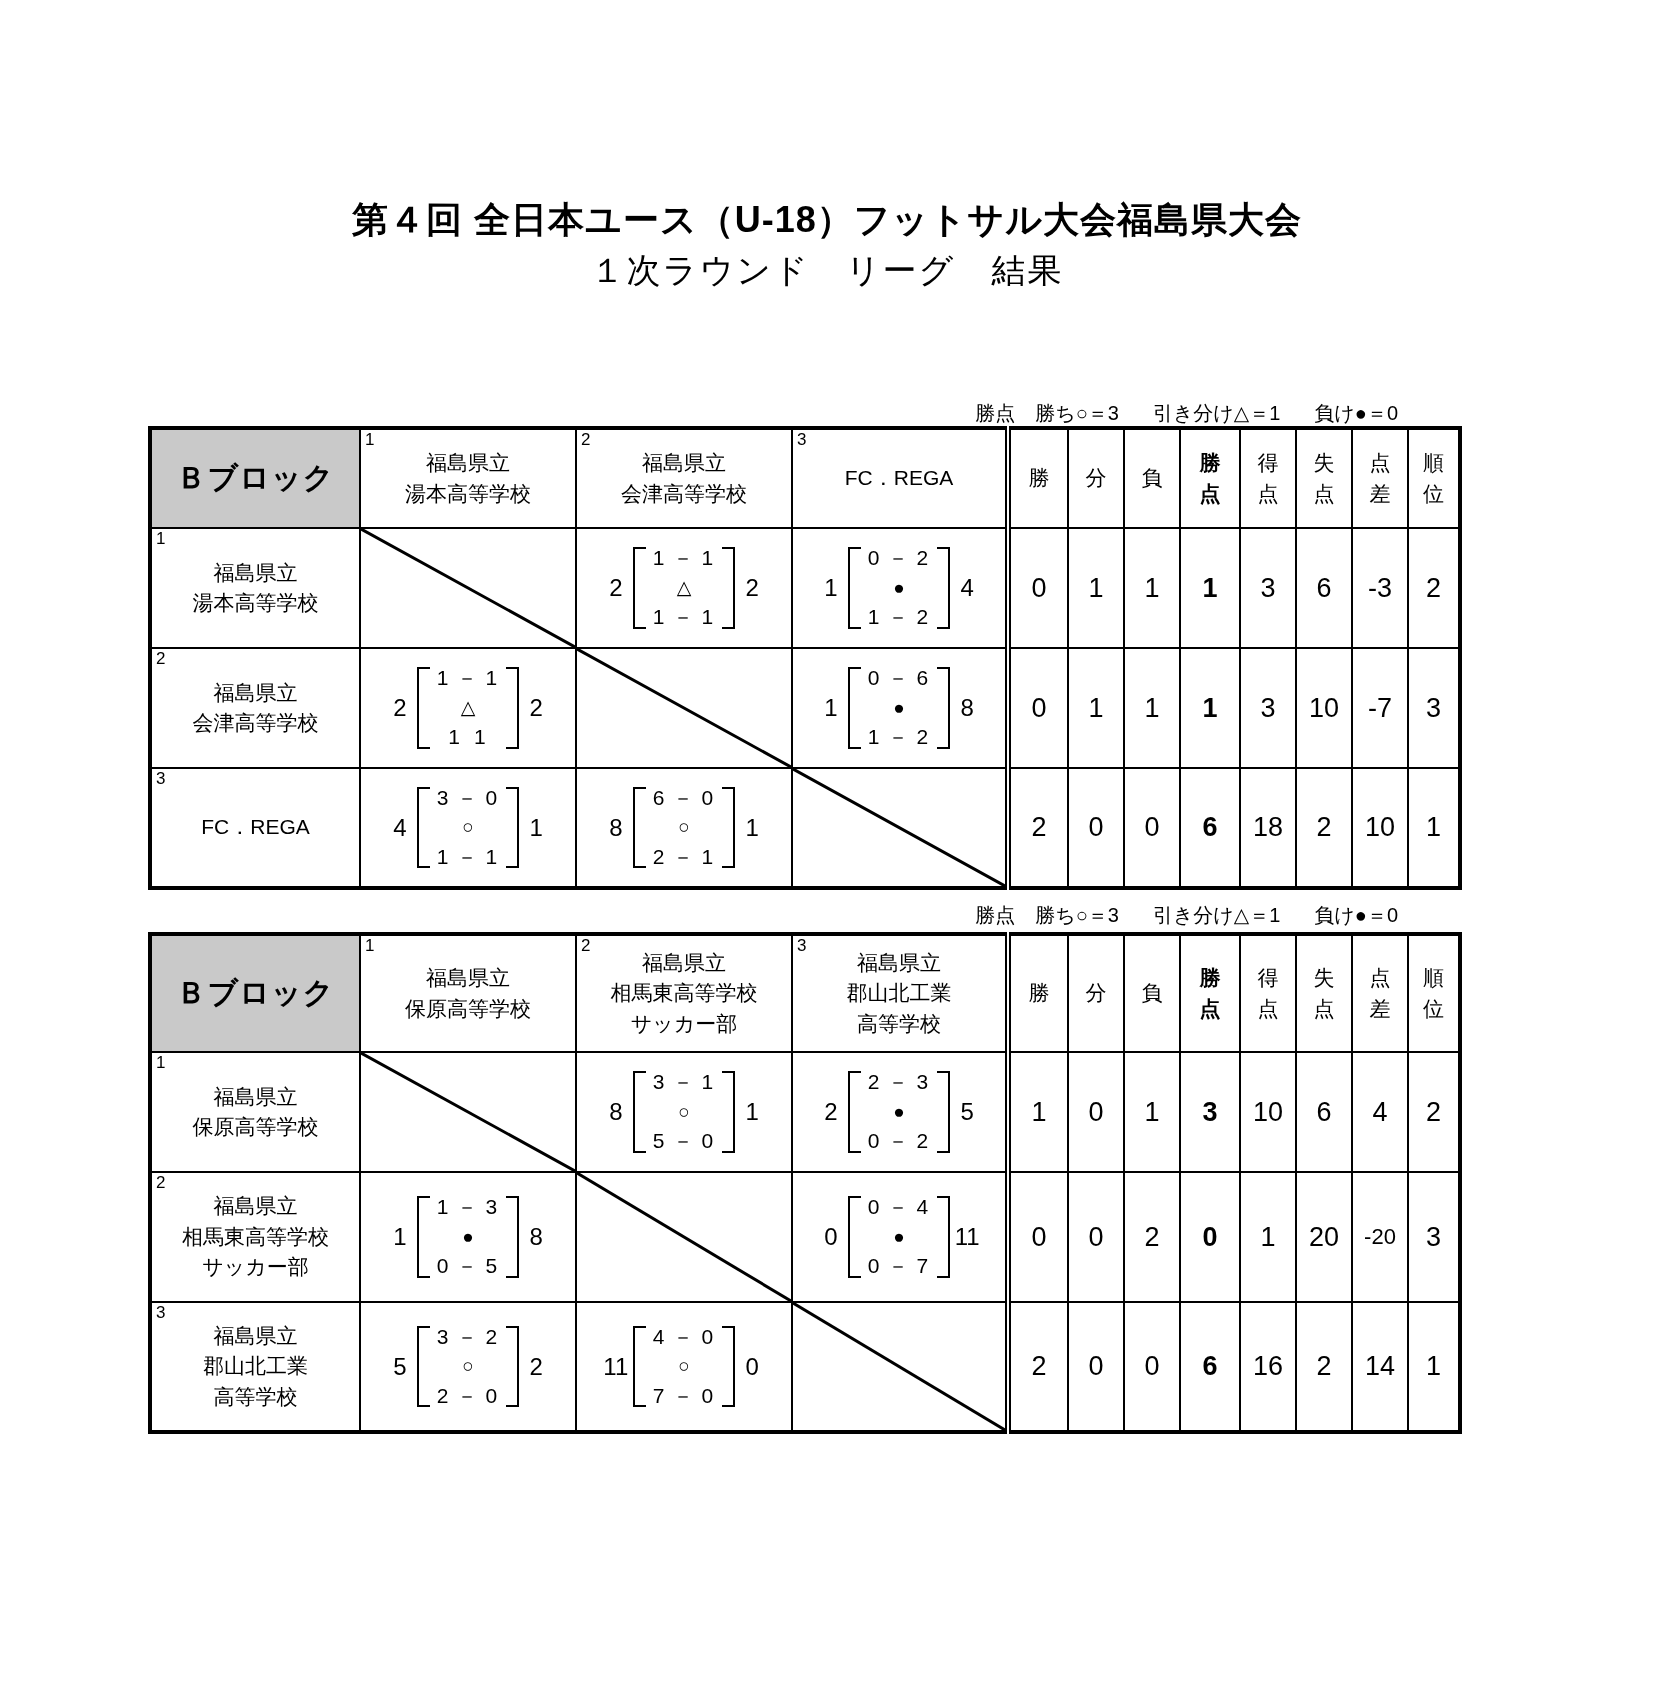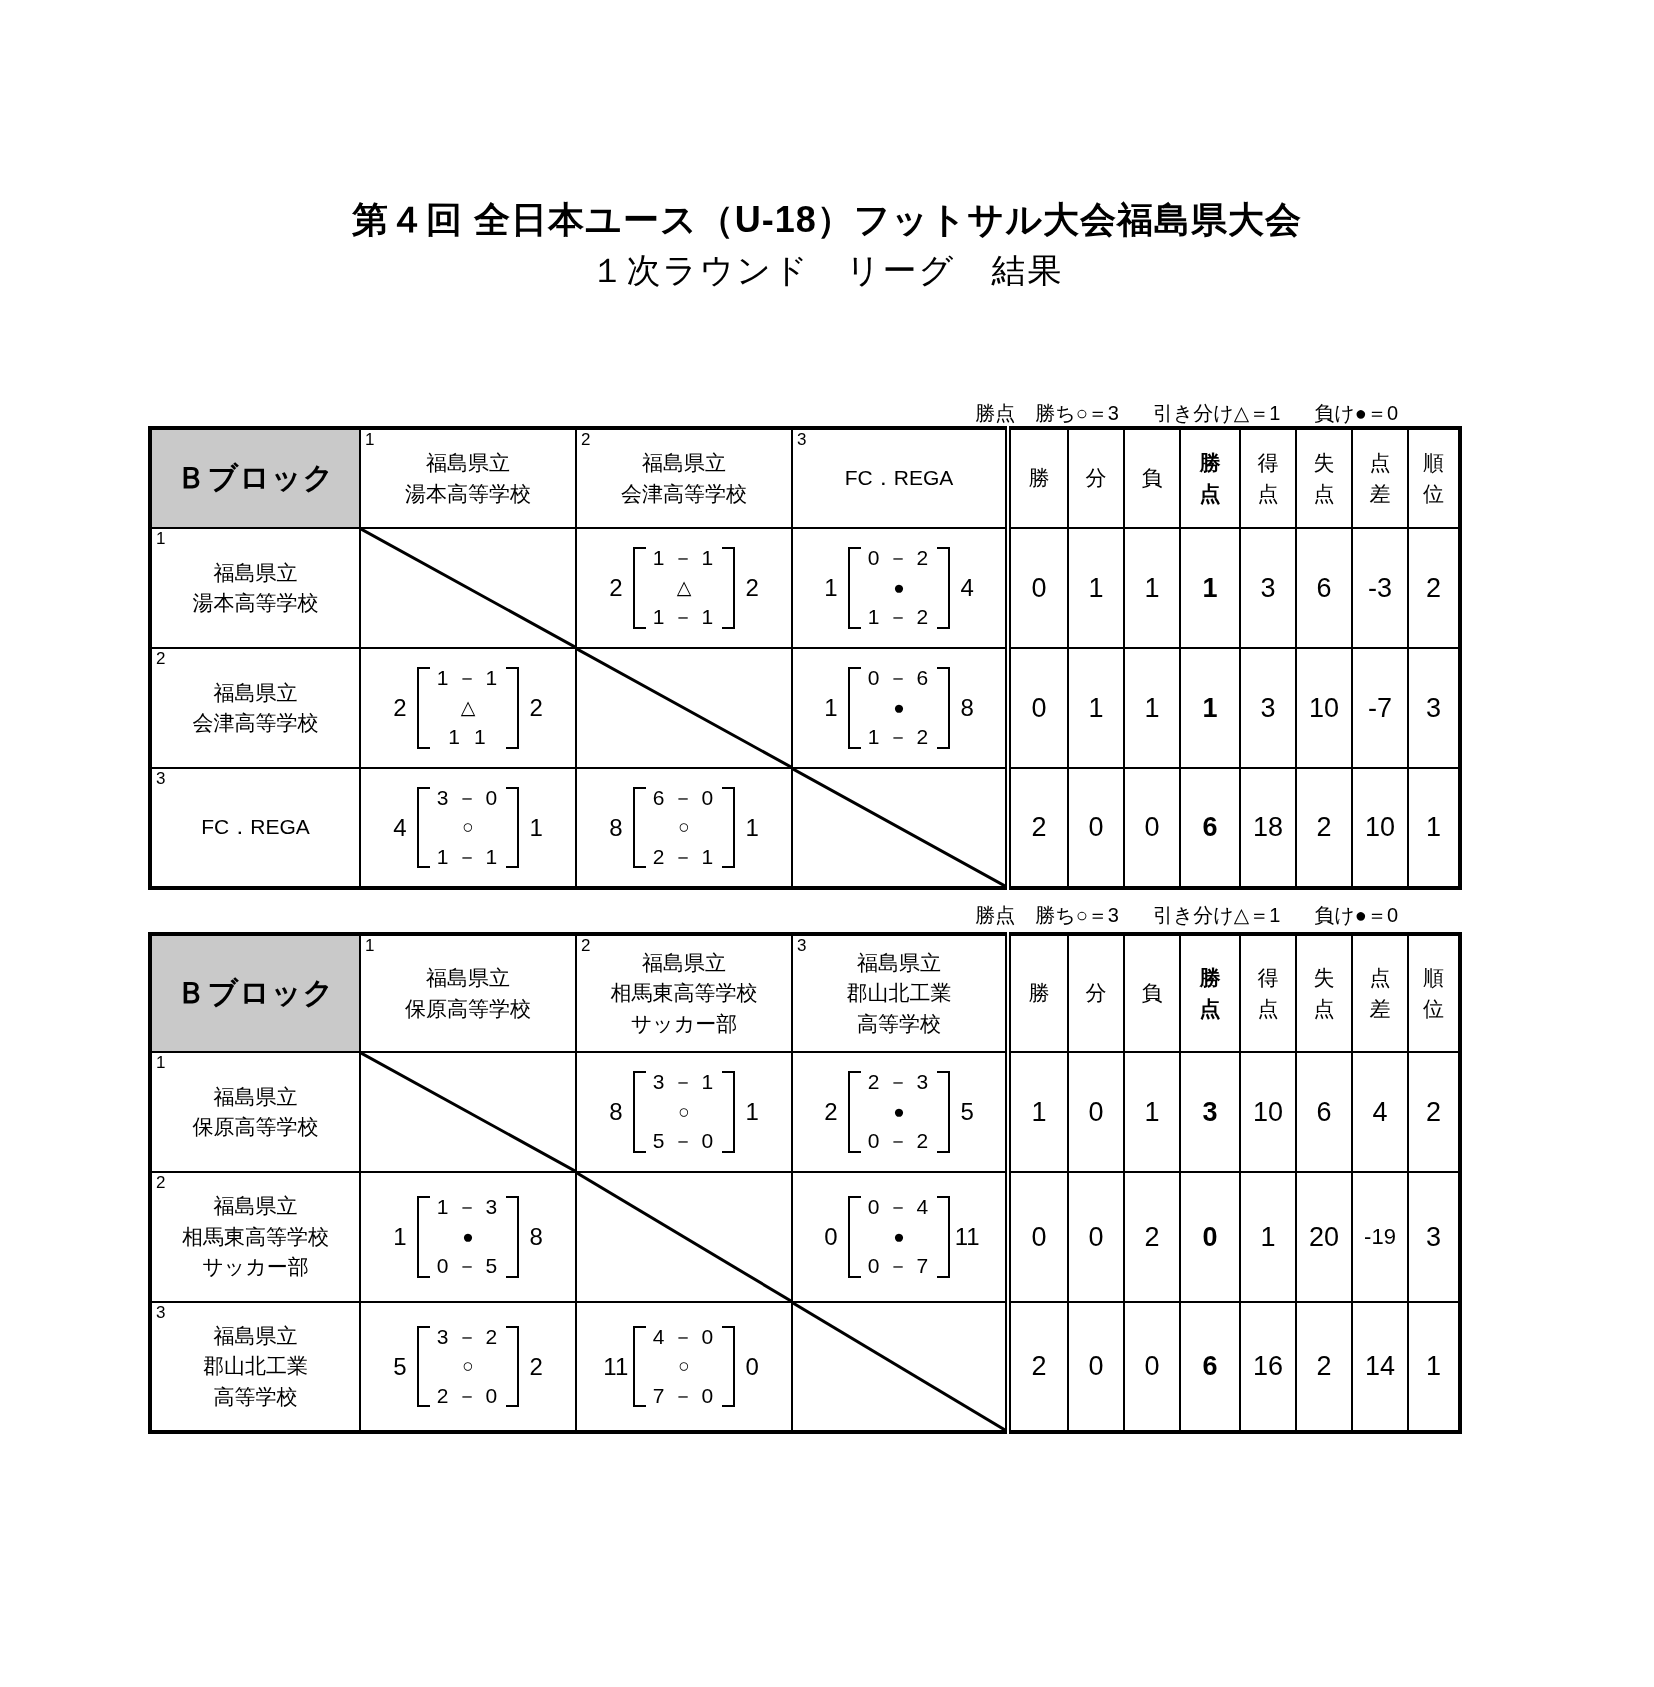--- a/index.html
+++ b/index.html
@@ -495,21 +495,21 @@
             </span>
             <span class="agg">11</span>
           </div>
         </td>
         <td class="stat sep-left">0</td>
         <td class="stat">0</td>
         <td class="stat">2</td>
         <td class="stat bold">0</td>
         <td class="stat">1</td>
         <td class="stat">20</td>
-        <td class="stat small">-19</td>
+        <td class="stat small">-20</td>
         <td class="stat">3</td>
       </tr>
 
       <tr>
         <td class="row-team" style="height:130px;">
           <span class="corner-num">3</span>
           <div>福島県立</div>
           <div>郡山北工業</div>
           <div>高等学校</div>
         </td>

